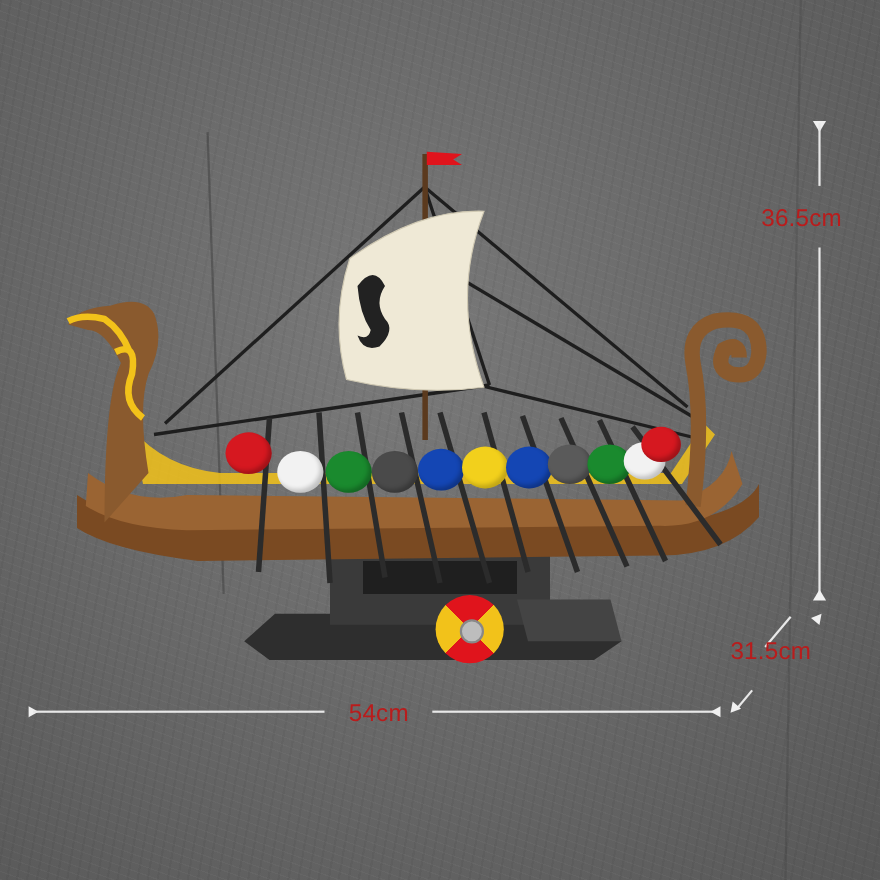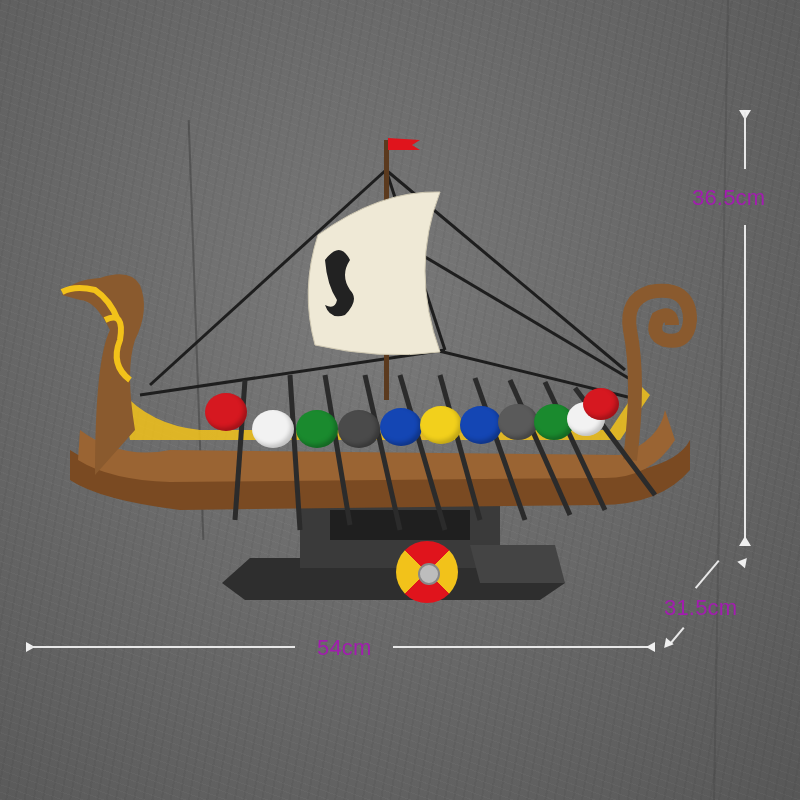--- a/index.html
+++ b/index.html
@@ -5,21 +5,21 @@
   html, body { margin:0; padding:0; }
   body { width:800px; height:800px; overflow:hidden; position:relative;
     background: radial-gradient(ellipse at 45% 40%, #7a7a7a 0%, #6a6a6a 45%, #575757 100%);
     font-family: "Liberation Sans", sans-serif; }
   .texture { position:absolute; inset:0;
     background-image:
       repeating-linear-gradient(100deg, rgba(0,0,0,0.04) 0 2px, transparent 2px 9px),
       repeating-linear-gradient(20deg, rgba(255,255,255,0.03) 0 1px, transparent 1px 7px);
   }
   .crack { position:absolute; background:rgba(40,40,40,0.35); }
-  .dim-label { position:absolute; color:#a21caf; font-size:22px; letter-spacing:0.2px; }
+  .dim-label { position:absolute; color:#b91c1c; font-size:22px; letter-spacing:0.2px; }
   .dim-line { position:absolute; background:#e8e8e8; }
   svg { position:absolute; left:0; top:0; }
 </style>
 </head>
 <body>
 
 <div class="texture"></div>
 <div class="crack" style="left:195px;top:120px;width:2px;height:420px;transform:rotate(-2deg);"></div>
 <div class="crack" style="left:720px;top:0px;width:2px;height:800px;transform:rotate(1deg);opacity:0.5"></div>
 
@@ -94,21 +94,21 @@
   <div style="position:absolute;left:739px;top:110px;width:0;height:0;border-left:6px solid transparent;border-right:6px solid transparent;border-top:10px solid #f0f0f0;"></div>
   <div class="dim-line" style="left:744px;top:112px;width:2px;height:57px;"></div>
   <div class="dim-label" style="left:692px;top:185px;">36.5cm</div>
   <div class="dim-line" style="left:744px;top:225px;width:2px;height:315px;"></div>
   <div style="position:absolute;left:739px;top:536px;width:0;height:0;border-left:6px solid transparent;border-right:6px solid transparent;border-bottom:10px solid #f0f0f0;"></div>
 </div>
 
 <div>
   <div class="dim-line" style="left:718px;top:560px;width:2px;height:36px;transform:rotate(40deg);transform-origin:top left;"></div>
   <div style="position:absolute;left:739px;top:557px;width:0;height:0;border-left:5px solid transparent;border-right:5px solid transparent;border-bottom:9px solid #f0f0f0;transform:rotate(40deg);"></div>
-  <div class="dim-label" style="left:664px;top:595px;">31.5cm</div>
+  <div class="dim-label" style="left:664px;top:579px;">31.5cm</div>
   <div class="dim-line" style="left:683px;top:627px;width:2px;height:22px;transform:rotate(40deg);transform-origin:top left;"></div>
   <div style="position:absolute;left:662px;top:640px;width:0;height:0;border-left:5px solid transparent;border-right:5px solid transparent;border-top:9px solid #f0f0f0;transform:rotate(40deg);"></div>
 </div>
 
 <div>
   <div style="position:absolute;left:26px;top:642px;width:0;height:0;border-top:5px solid transparent;border-bottom:5px solid transparent;border-left:9px solid #f0f0f0;"></div>
   <div class="dim-line" style="left:30px;top:646px;width:265px;height:2px;"></div>
   <div class="dim-label" style="left:317px;top:635px;text-align:center;">54cm</div>
   <div class="dim-line" style="left:393px;top:646px;width:258px;height:2px;"></div>
   <div style="position:absolute;left:646px;top:642px;width:0;height:0;border-top:5px solid transparent;border-bottom:5px solid transparent;border-right:9px solid #f0f0f0;"></div>

